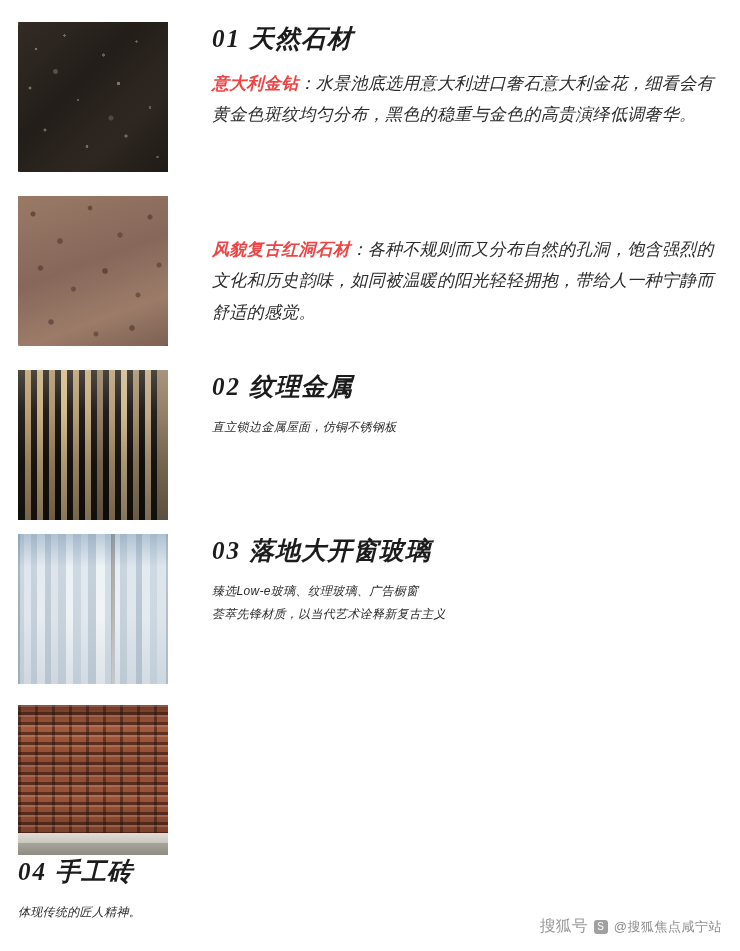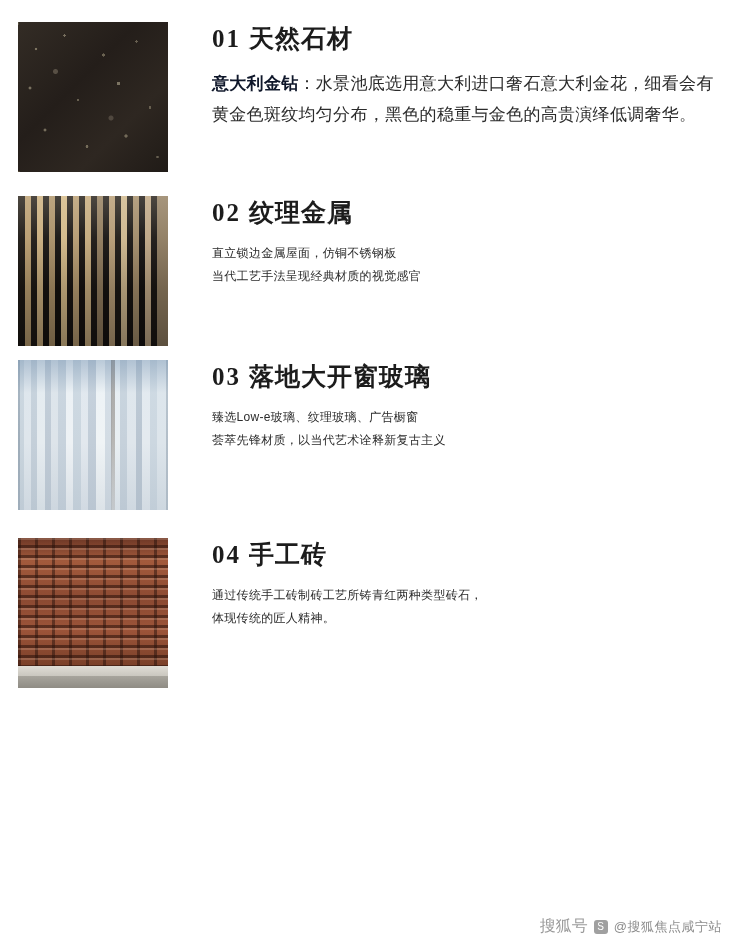--- a/index.html
+++ b/index.html
@@ -31,20 +31,21 @@
     width: 150px;
     height: 150px;
     flex: 0 0 150px;
     margin-right: 44px;
     position: relative;
     overflow: hidden;
   }
   .txt {
     flex: 1 1 auto;
     padding-top: 2px;
+    font-style: italic;
   }
   .heading {
     font-family: "Liberation Serif", serif;
     font-size: 25px;
     font-weight: bold;
     letter-spacing: 1px;
     color: #1c1c1c;
     margin: 0 0 14px 0;
     line-height: 1.2;
   }
@@ -55,21 +56,21 @@
   }
   .para {
     font-size: 17px;
     line-height: 1.85;
     color: #2b2b2b;
     margin: 0;
     letter-spacing: 0.3px;
   }
   .para .lead {
     font-weight: bold;
-    color: #0f172a;
+    color: #ef4444;
   }
   .para-line {
     display: block;
     font-size: 12px;
     line-height: 1.95;
     color: #2b2b2b;
     letter-spacing: 0.3px;
   }
 
   
@@ -234,52 +235,58 @@
     <div class="txt">
       <div class="heading">
         <span class="num">01</span><span>天然石材</span>
       </div>
       <p class="para">
         <span class="lead">意大利金钻</span><span>：水景池底选用意大利进口奢石意大利金花，细看会有黄金色斑纹均匀分布，黑色的稳重与金色的高贵演绎低调奢华。</span>
       </p>
     </div>
   </div>
 
+  <div class="section" style="margin-top:24px;">
+    <div class="thumb tex-stone-red"></div>
+    <div class="txt" style="padding-top:38px;">
+      <p class="para">
+        <span class="lead">风貌复古红洞石材</span><span>：各种不规则而又分布自然的孔洞，饱含强烈的文化和历史韵味，如同被温暖的阳光轻轻拥抱，带给人一种宁静而舒适的感觉。</span>
+      </p>
+    </div>
+  </div>
 
   <div class="section" style="margin-top:24px;">
     <div class="thumb tex-metal"></div>
     <div class="txt">
       <div class="heading">
         <span class="num">02</span><span>纹理金属</span>
       </div>
       <span class="para-line">直立锁边金属屋面，仿铜不锈钢板</span>
-      <span class="para-line">当代工艺手法呈现经典材质的视觉感官</span>
     </div>
   </div>
 
   <div class="section" style="margin-top:12px;">
     <div class="thumb tex-glass"></div>
     <div class="txt">
       <div class="heading">
         <span class="num">03</span><span>落地大开窗玻璃</span>
       </div>
       <span class="para-line">臻选Low-e玻璃、纹理玻璃、广告橱窗</span>
       <span class="para-line">荟萃先锋材质，以当代艺术诠释新复古主义</span>
     </div>
   </div>
 
-  <div class="section" style="margin-top:28px;">
+  <div class="section" style="margin-top:21px;flex-direction:column;">
     <div class="thumb tex-brick">
       <div class="brick-base"></div>
     </div>
     <div class="txt">
       <div class="heading">
         <span class="num">04</span><span>手工砖</span>
       </div>
-      <span class="para-line">通过传统手工砖制砖工艺所铸青红两种类型砖石，</span>
       <span class="para-line">体现传统的匠人精神。</span>
     </div>
   </div>
 
   <div class="watermark">
     <span class="wm-logo">搜狐号</span>
     <span class="wm-dot">S</span>
     <span>@搜狐焦点咸宁站</span>
   </div>
 

